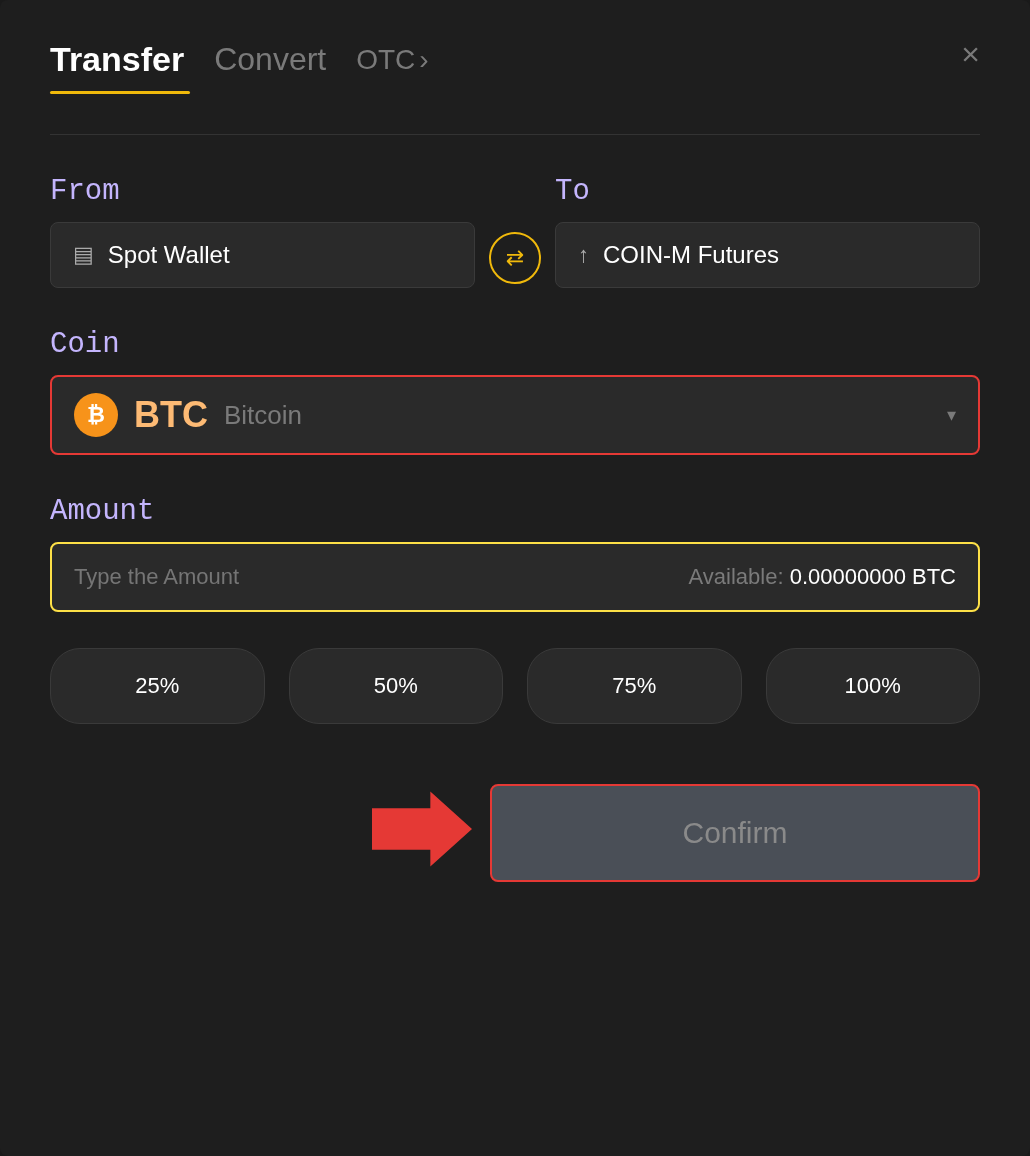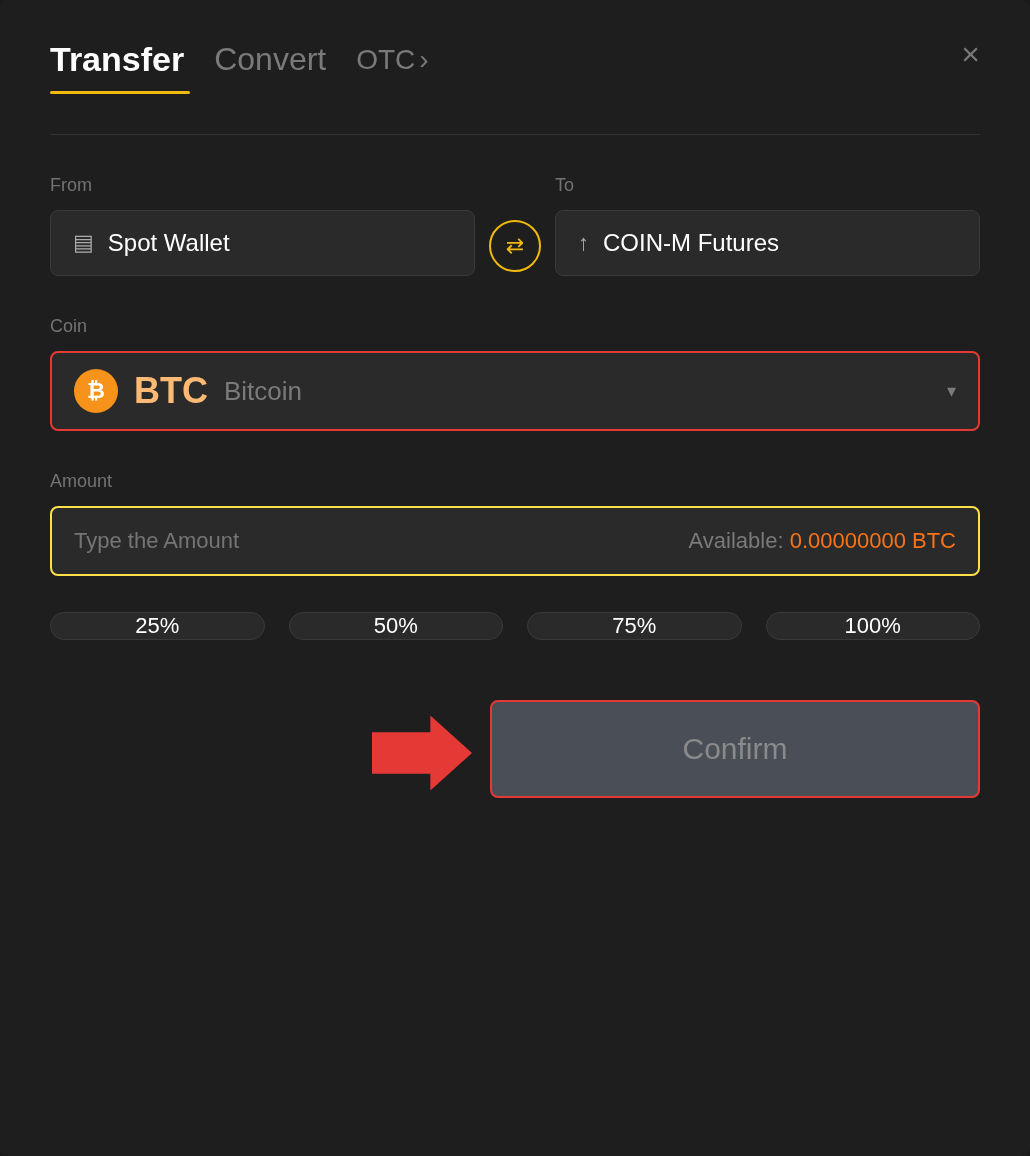--- a/index.html
+++ b/index.html
@@ -93,23 +93,24 @@
       align-items: flex-end;
       gap: 0;
       margin-bottom: 40px;
     }
 
     .from-section, .to-section {
       flex: 1;
     }
 
     .field-label {
-      font-size: 18px;
-      color: #737373;
+      font-size: 29px;
+      color: #c4b5fd;
       margin-bottom: 14px;
+      font-family: Liberation Mono, monospace;
     }
 
     .wallet-select {
       background: #2a2a2a;
       border: 1px solid #3a3a3a;
       border-radius: 8px;
       padding: 18px 22px;
       display: flex;
       align-items: center;
       gap: 14px;
@@ -212,46 +213,46 @@
       align-items: center;
       justify-content: space-between;
     }
 
     .available-text {
       font-size: 22px;
       color: #7a7a7a;
     }
 
     .available-amount {
-      color: #f97316;
+      color: #ffffff;
     }
 
     
     .percent-row {
       display: flex;
       gap: 24px;
       margin-bottom: 60px;
     }
 
     .percent-btn {
       flex: 1;
       background: #2a2a2a;
       border: 1px solid #3a3a3a;
       border-radius: 30px;
-      padding: 0 0;
+      padding: 24px 0;
       font-size: 22px;
       color: #ffffff;
       cursor: pointer;
       text-align: center;
     }
 
     
     .confirm-section {
       display: flex;
-      align-items: flex-end;
+      align-items: flex-start;
       justify-content: flex-end;
       gap: 18px;
       margin-top: 20px;
     }
 
     .arrow-wrapper {
       display: flex;
       align-items: center;
     }
 

